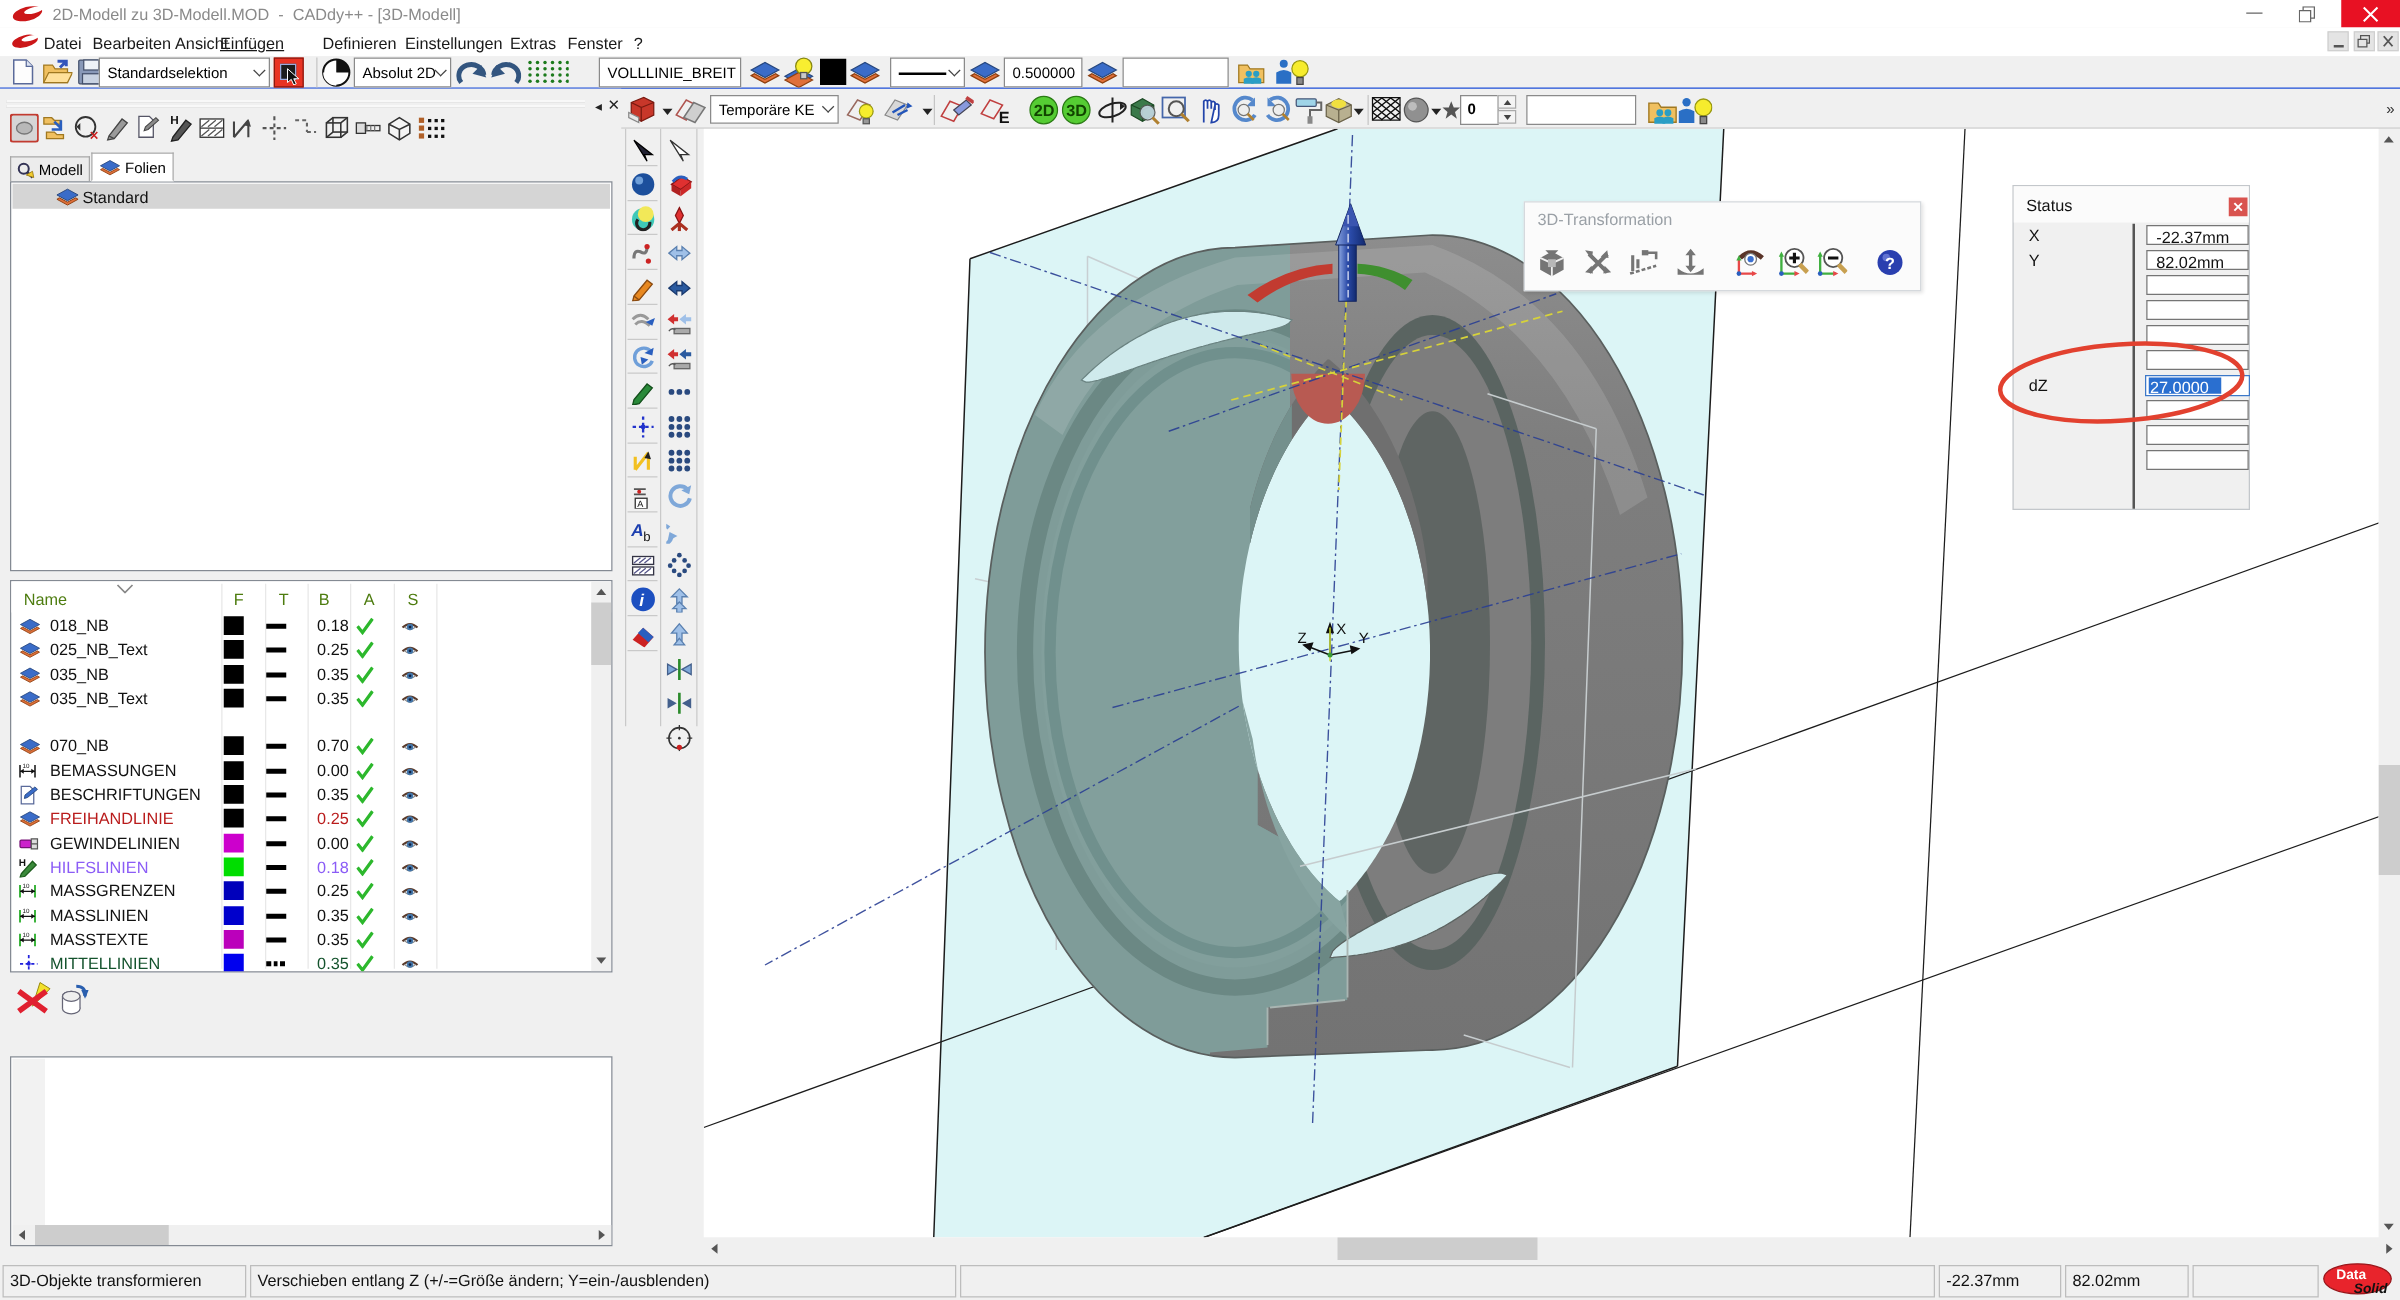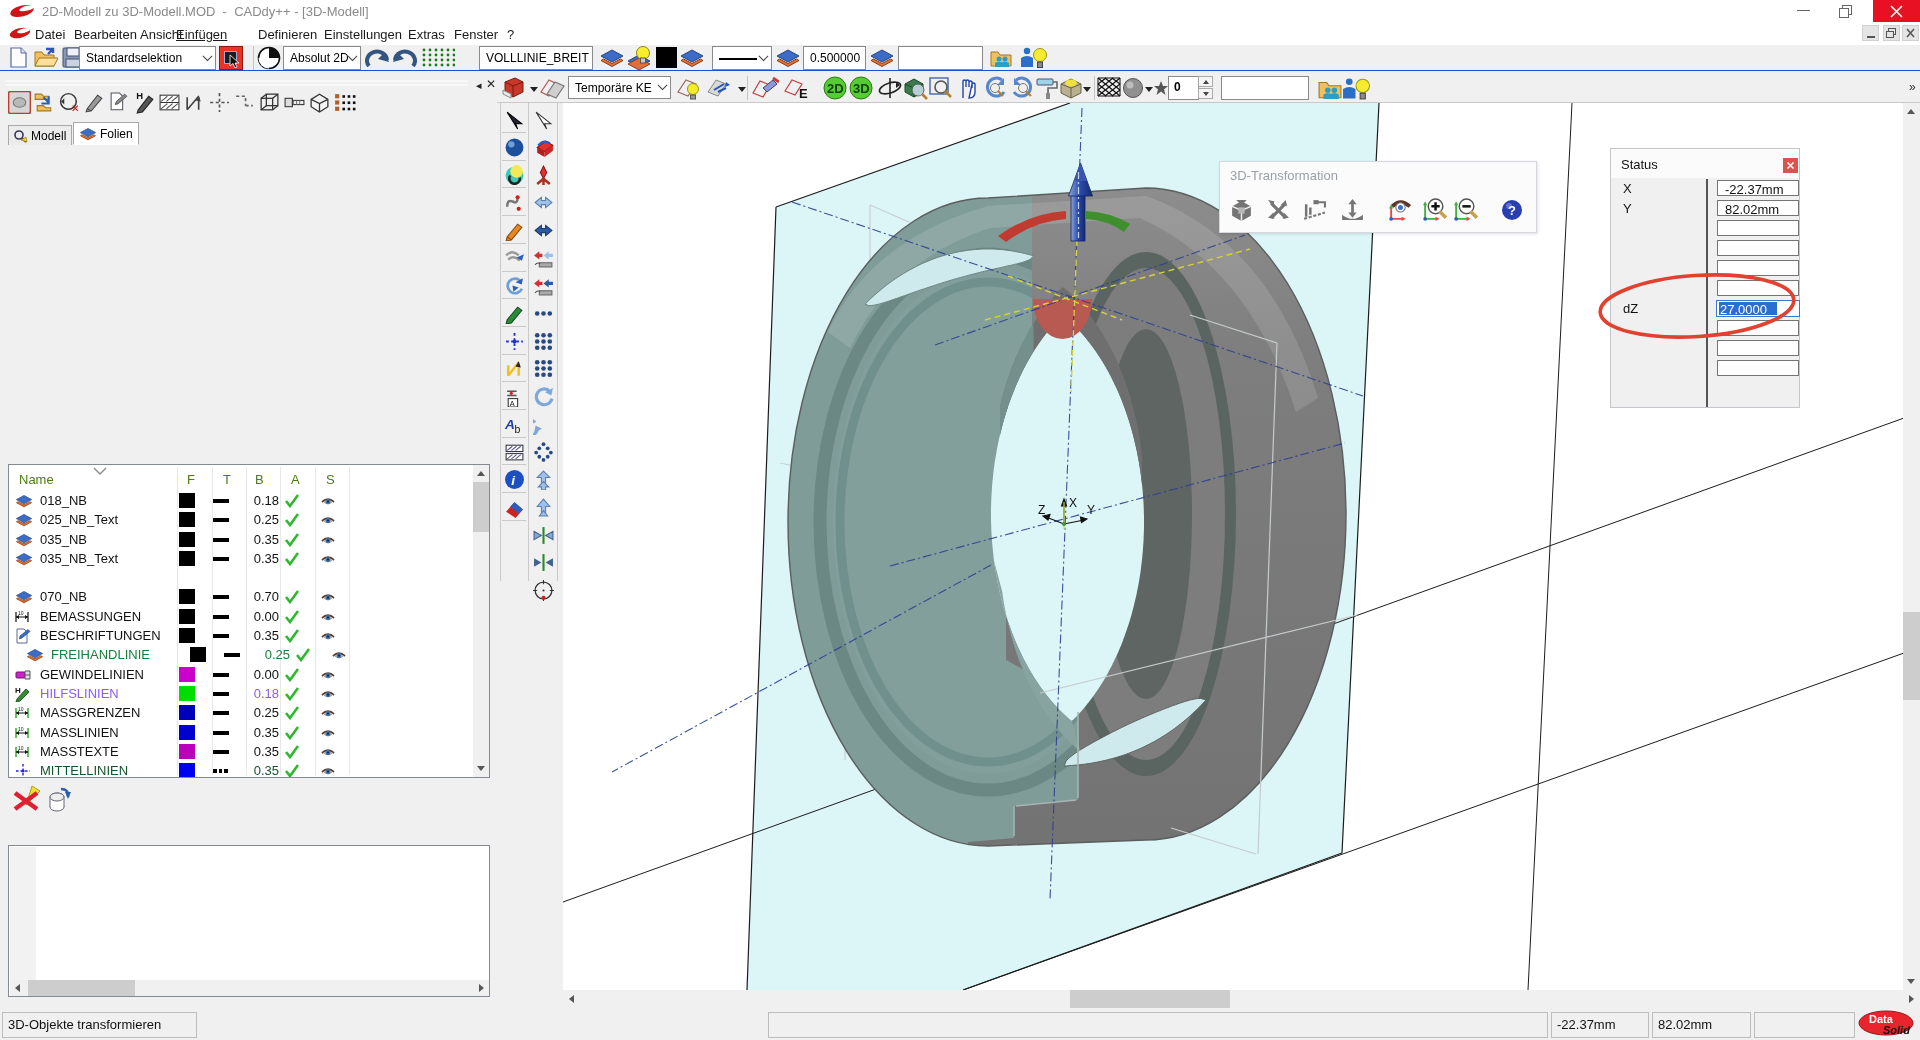--- a/index.html
+++ b/index.html
@@ -324,20 +324,28 @@
     </svg>
     <div class="abs" style="left:22px;top:3px;font-size:12px;">Modell</div>
   </div>
   <div class="abs" style="left:73px;top:51px;width:66px;height:23px;background:#fff;border:1px solid #a8a8a8;border-bottom:1px solid #fff;z-index:2;">
     <svg class="abs" style="left:5px;top:3px" width="18" height="16" viewBox="0 0 26 22">
         <use href="#glayers"></use>
       </svg>
     <div class="abs" style="left:26px;top:4px;font-size:12px;">Folien</div>
   </div>
 
+  <div class="panelbox" style="left:8px;top:74px;width:482px;height:312px;">
+    <div class="abs" style="left:1px;top:1px;width:478px;height:20px;background:#d5d5d5;">
+      <svg class="abs" style="left:34px;top:2px" width="20" height="17" viewBox="0 0 26 22">
+          <use href="#glayers"></use>
+        </svg>
+      <div class="abs" style="left:56px;top:3px;font-size:13px;color:#111;">Standard</div>
+    </div>
+  </div>
 
   <div class="panelbox" style="left:8px;top:393px;width:482px;height:314px;overflow:hidden;" id="layertable">
       <div class="abs" style="left:0;top:0;width:480px;height:25px;background:#fff;font-size:13px;color:#4d7c0f;">
         <div class="abs" style="left:10px;top:7px;">Name</div>
         <svg class="abs" style="left:84px;top:2px" width="14" height="8" viewBox="0 0 14 8">
           <path d="M1,1 L7,7 L13,1" fill="none" stroke="#888" stroke-width="1.4"></path>
         </svg>
         <div class="abs" style="left:178px;top:7px;">F</div>
         <div class="abs" style="left:214px;top:7px;">T</div>
         <div class="abs" style="left:246px;top:7px;">B</div>
@@ -448,21 +456,21 @@
         <div class="abs" style="left:170px;top:2px;width:16px;height:15px;background:#000000;"></div>
         <div class="abs" style="left:204px;top:8px;width:16px;height:4px;background:#000;"></div>
         <div class="abs" style="left:238px;top:2px;width:32px;text-align:right;">0.35</div>
         <svg class="abs" style="left:276px;top:3px" width="14" height="14" viewBox="0 0 14 14">
           <use href="#gcheck"></use>
         </svg>
         <svg class="abs" style="left:312px;top:4px" width="14" height="12" viewBox="0 0 14 12">
           <use href="#geye"></use>
         </svg>
       </div>
-      <div class="abs" style="left:11px;top:180px;width:468px;height:19px;font-size:13px;color:#15803d;">
+      <div class="abs" style="left:0;top:180px;width:468px;height:19px;font-size:13px;color:#b91c1c;">
         <svg class="abs" style="left:6px;top:2px" width="18" height="16" viewBox="0 0 26 22">
           <use href="#glayers"></use>
         </svg>
         <div class="abs" style="left:31px;top:2px;">FREIHANDLINIE</div>
         <div class="abs" style="left:170px;top:2px;width:16px;height:15px;background:#000000;"></div>
         <div class="abs" style="left:204px;top:8px;width:16px;height:4px;background:#000;"></div>
         <div class="abs" style="left:238px;top:2px;width:32px;text-align:right;">0.25</div>
         <svg class="abs" style="left:276px;top:3px" width="14" height="14" viewBox="0 0 14 14">
           <use href="#gcheck"></use>
         </svg>
@@ -1091,20 +1099,21 @@
     <div class="abs" style="left:106px;top:211px;width:82px;height:16px;background:#fff;border:1px solid #757575;"></div>
     <div class="abs" style="left:114px;top:33px;font-size:13px;color:#111;">-22.37mm</div>
     <div class="abs" style="left:114px;top:53px;font-size:13px;color:#111;">82.02mm</div>
   </div>
 <svg class="abs" id="redellipse" style="left:1590px;top:265px" width="215" height="85" viewBox="0 0 215 85">
   <ellipse cx="107" cy="41" rx="97" ry="30.5" transform="rotate(-3.8 107 41)" fill="none" stroke="#e2412f" stroke-width="3.6"></ellipse>
 </svg>
 
 <div class="abs" id="statusbar">
   <div class="sfield" style="left:2px;width:195px;">3D-Objekte transformieren</div>
+  <div class="sfield" style="left:200px;width:565px;">Verschieben entlang Z (+/-=Größe ändern; Y=ein-/ausblenden)</div>
   <div class="sfield" style="left:768px;width:780px;"></div>
   <div class="sfield" style="left:1551px;width:98px;">-22.37mm</div>
   <div class="sfield" style="left:1652px;width:99px;">82.02mm</div>
   <div class="sfield" style="left:1754px;width:101px;"></div>
   <svg class="abs" style="left:1857px;top:1px" width="62" height="30" viewBox="0 0 62 30">
     <ellipse cx="29" cy="14" rx="27" ry="12" fill="#e8242c"></ellipse>
     <ellipse cx="29" cy="14" rx="27" ry="12" fill="none" stroke="#99161b" stroke-width="1"></ellipse>
     <text x="12" y="14" font-size="11" font-weight="bold" fill="#ffffff">Data</text>
     <text x="26" y="25" font-size="11" font-weight="bold" font-style="italic" fill="#111">Solid</text>
   </svg>

